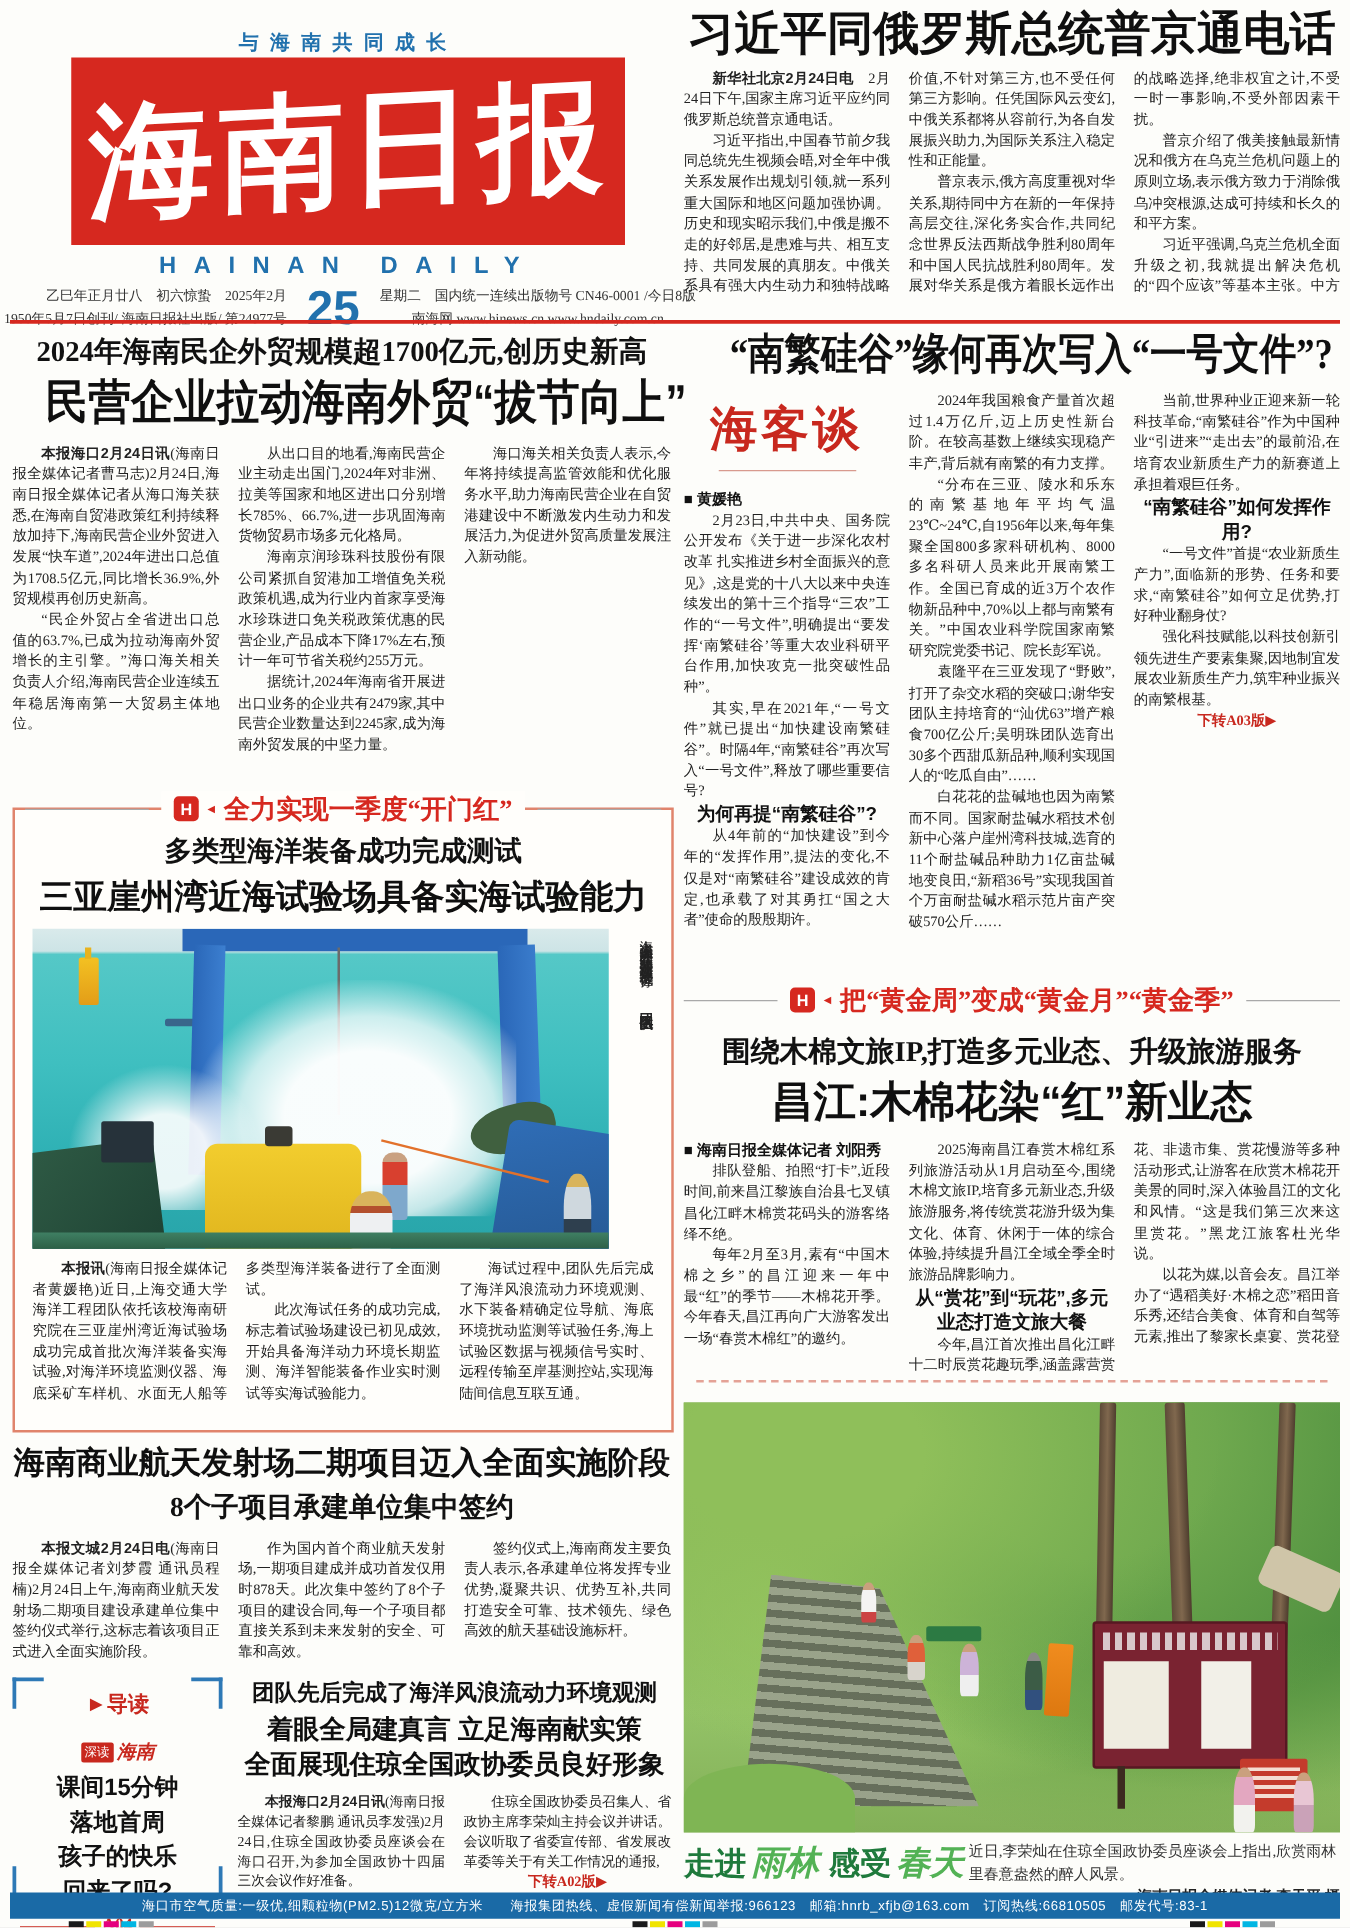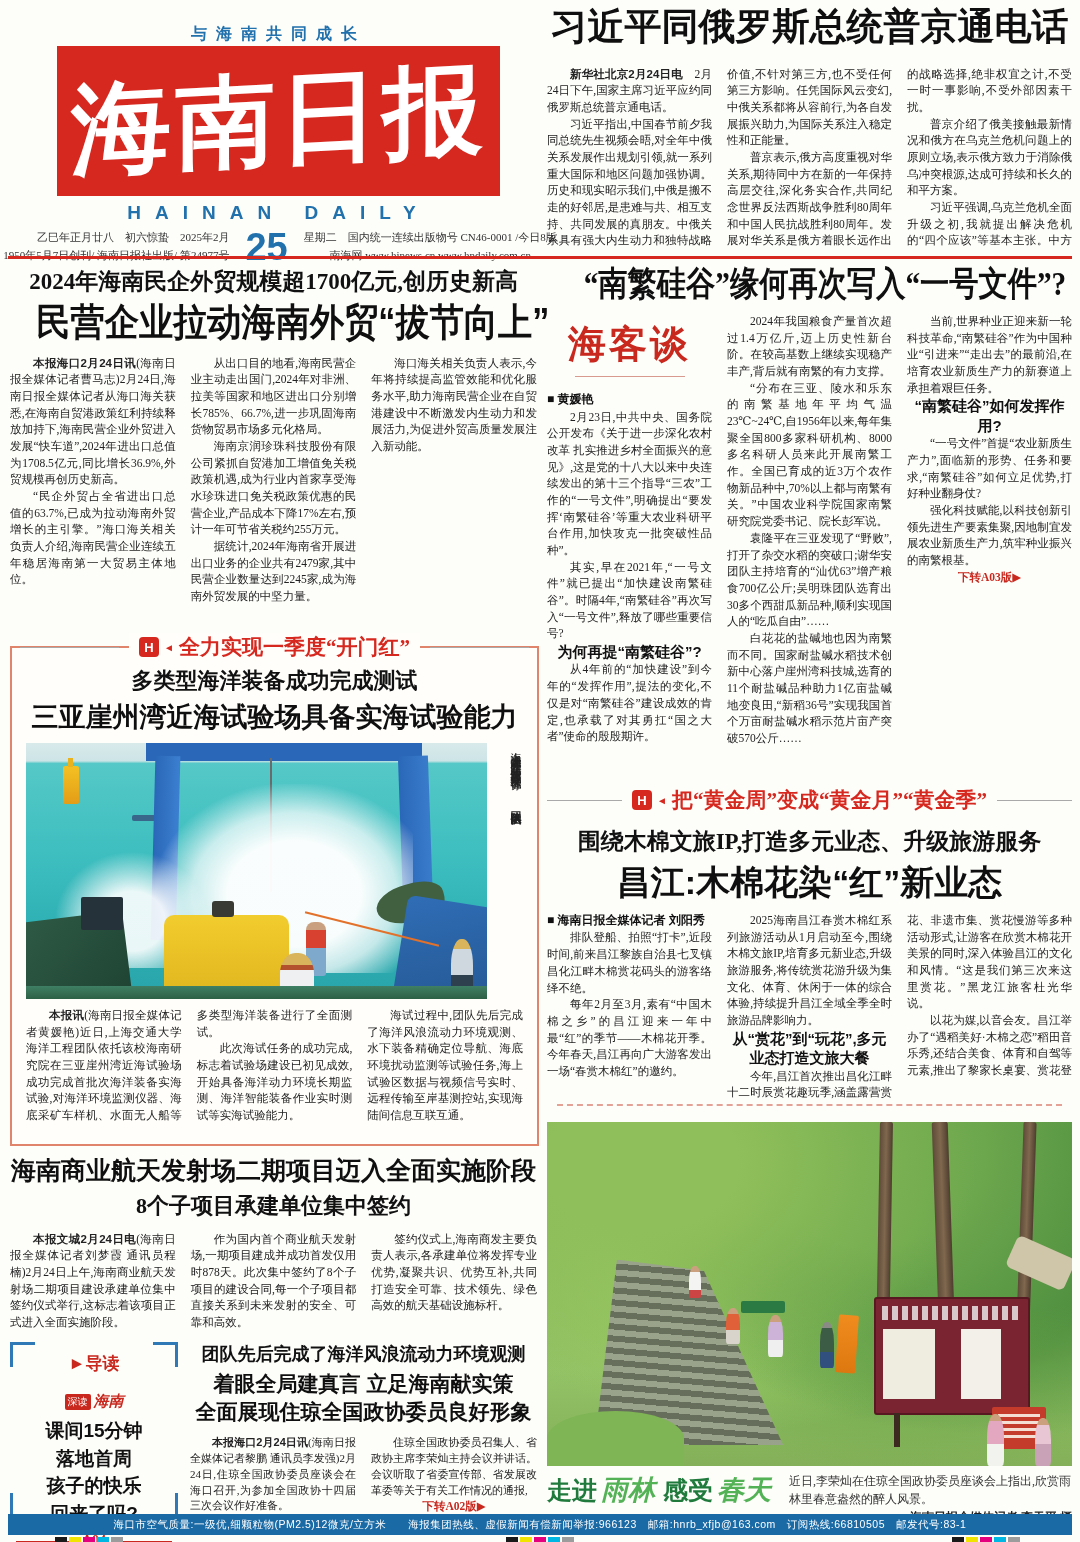--- a/index.html
+++ b/index.html
@@ -35,21 +35,21 @@
   .byline{font-family:"Liberation Sans",sans-serif;font-weight:bold;font-size:12px;text-indent:0;
           margin:4px 0 8px;color:#111;}
 
   .kicker{font-weight:bold;text-align:center;color:#111;}
   .headline{font-family:"Liberation Sans","DejaVu Sans",sans-serif;font-weight:900;text-align:center;
             color:#0f0f0f;line-height:1.15;white-space:nowrap;}
 
   
   .a1{position:absolute;left:547px;top:6px;width:525px;}
   .a1 .headline{font-size:37px;letter-spacing:0px;}
-  .a1-body{margin-top:17px;height:190px;}
+  .a1-body{margin-top:6px;height:190px;}
 
   
   .a2l{position:absolute;left:10px;top:266px;width:527px;}
   .a2l .kicker{font-size:23px;}
   .a2l .headline{font-size:38px;margin-top:4px;transform:scaleX(.9);transform-origin:center;}
   .a2l-body{margin-top:10px;height:258px;}
 
   
   .a2r{position:absolute;left:547px;top:264px;width:525px;}
   .a2r .headline{font-family:"Liberation Serif",serif;font-size:34px;font-weight:900;
@@ -183,21 +183,21 @@
      background:repeating-linear-gradient(180deg,#f4ddd2 0 3px,#c43b2c 3px 7px);}
   .fperson{border-radius:45% 45% 12% 12%;}
   .fp1{left:27%;top:42%;width:12px;height:32px;background:linear-gradient(180deg,#caa07e 0 20%,#f4f4f2 20% 75%,#c44 75% 100%);}
   .fp2{left:34%;top:54%;width:14px;height:36px;background:linear-gradient(180deg,#caa07e 0 18%,#e0603a 18% 60%,#d8d4cc 60% 100%);}
   .fp3{left:42%;top:56%;width:15px;height:42px;background:linear-gradient(180deg,#caa07e 0 16%,#cdb3d8 16% 60%,#efefef 60% 100%);}
   .fp4{left:52%;top:58%;width:14px;height:46px;background:linear-gradient(180deg,#8a8a86 0 14%,#3c5c46 14% 66%,#31507e 66% 100%);}
   .fp5{right:13%;bottom:0;width:17px;height:52px;background:linear-gradient(180deg,#caa07e 0 14%,#e3a7c0 14% 58%,#f2f2ee 58% 100%);}
   .fp6{right:4%;bottom:0;width:16px;height:48px;background:linear-gradient(180deg,#caa07e 0 14%,#e8c6d4 14% 55%,#caa2b8 55% 100%);}
   .trail{right:0;top:36%;width:12%;height:10%;background:#cfc5a8;transform:rotate(24deg);border-radius:6px;}
 
-  .ps-cap{position:absolute;left:547px;top:1472px;width:525px;display:flex;gap:14px;align-items:flex-start;}
+  .ps-cap{position:absolute;left:547px;top:1472px;width:525px;display:flex;align-items:flex-start;}
   .ps-title{white-space:nowrap;}
   .pt1{font-family:"Liberation Sans",sans-serif;font-weight:900;font-size:25px;color:#1f7a3c;}
   .pt2{font-size:27px;font-weight:bold;font-style:italic;color:#53b255;margin-right:4px;}
   .ps-text{font-size:12px;color:#333;line-height:1.5;flex:1;}
   .ps-credit{text-align:right;font-weight:bold;color:#222;}
 
   
   .foot-bar{position:absolute;left:8px;top:1514px;width:1064px;height:21px;background:#1a6aa6;color:#fff;
             display:flex;align-items:center;justify-content:center;font-size:10.5px;
             font-family:"Liberation Sans",sans-serif;letter-spacing:.5px;}

